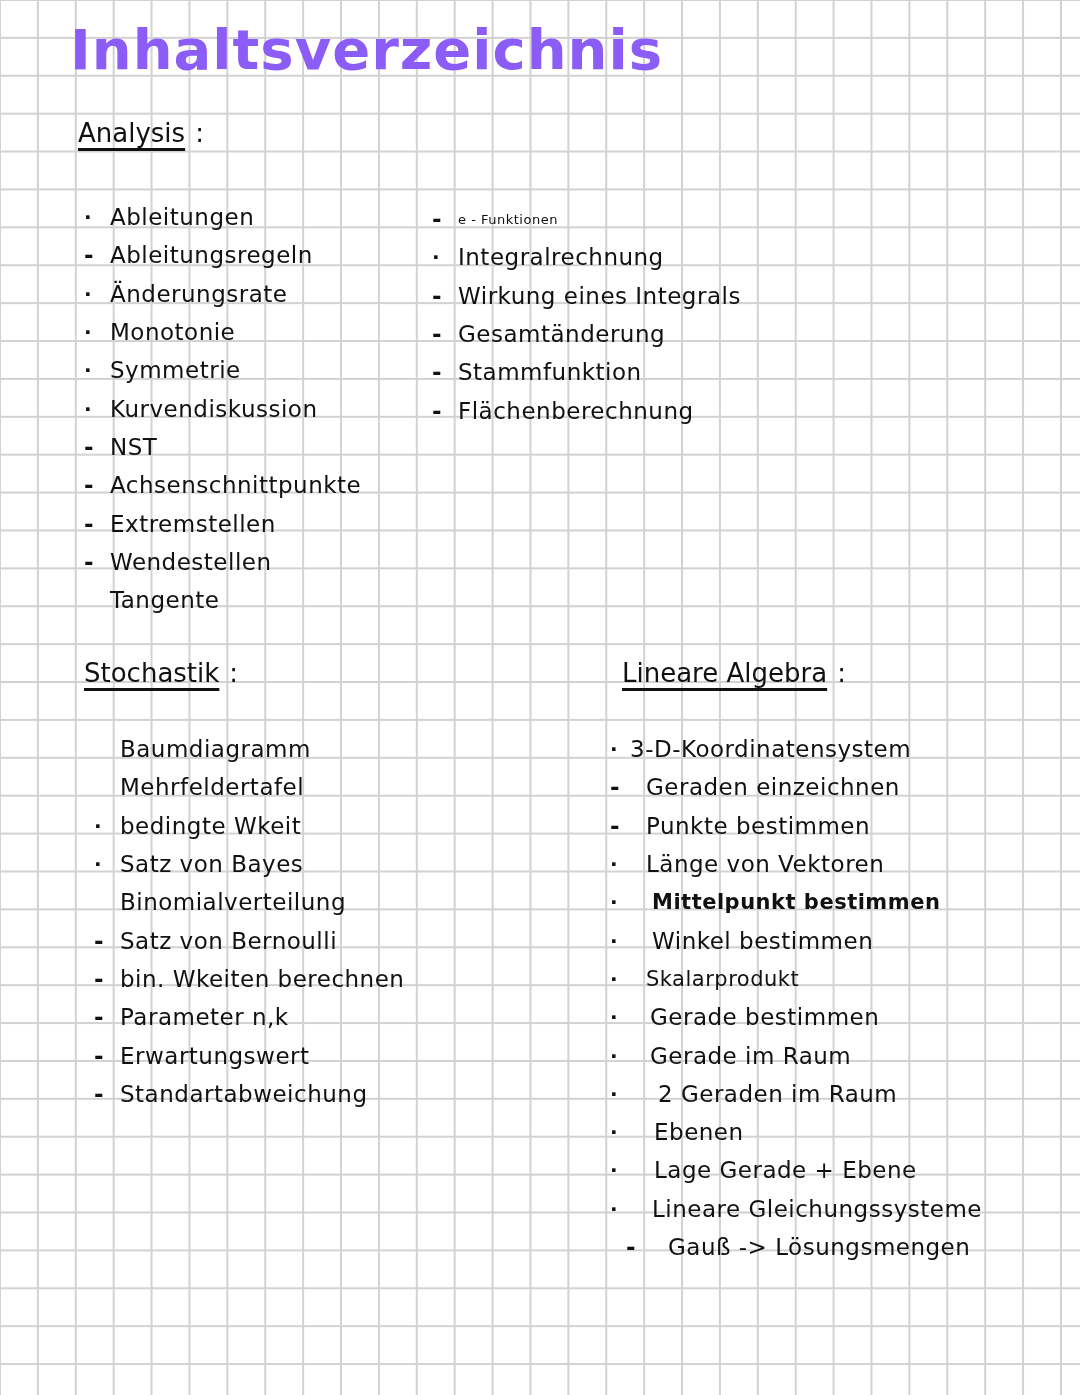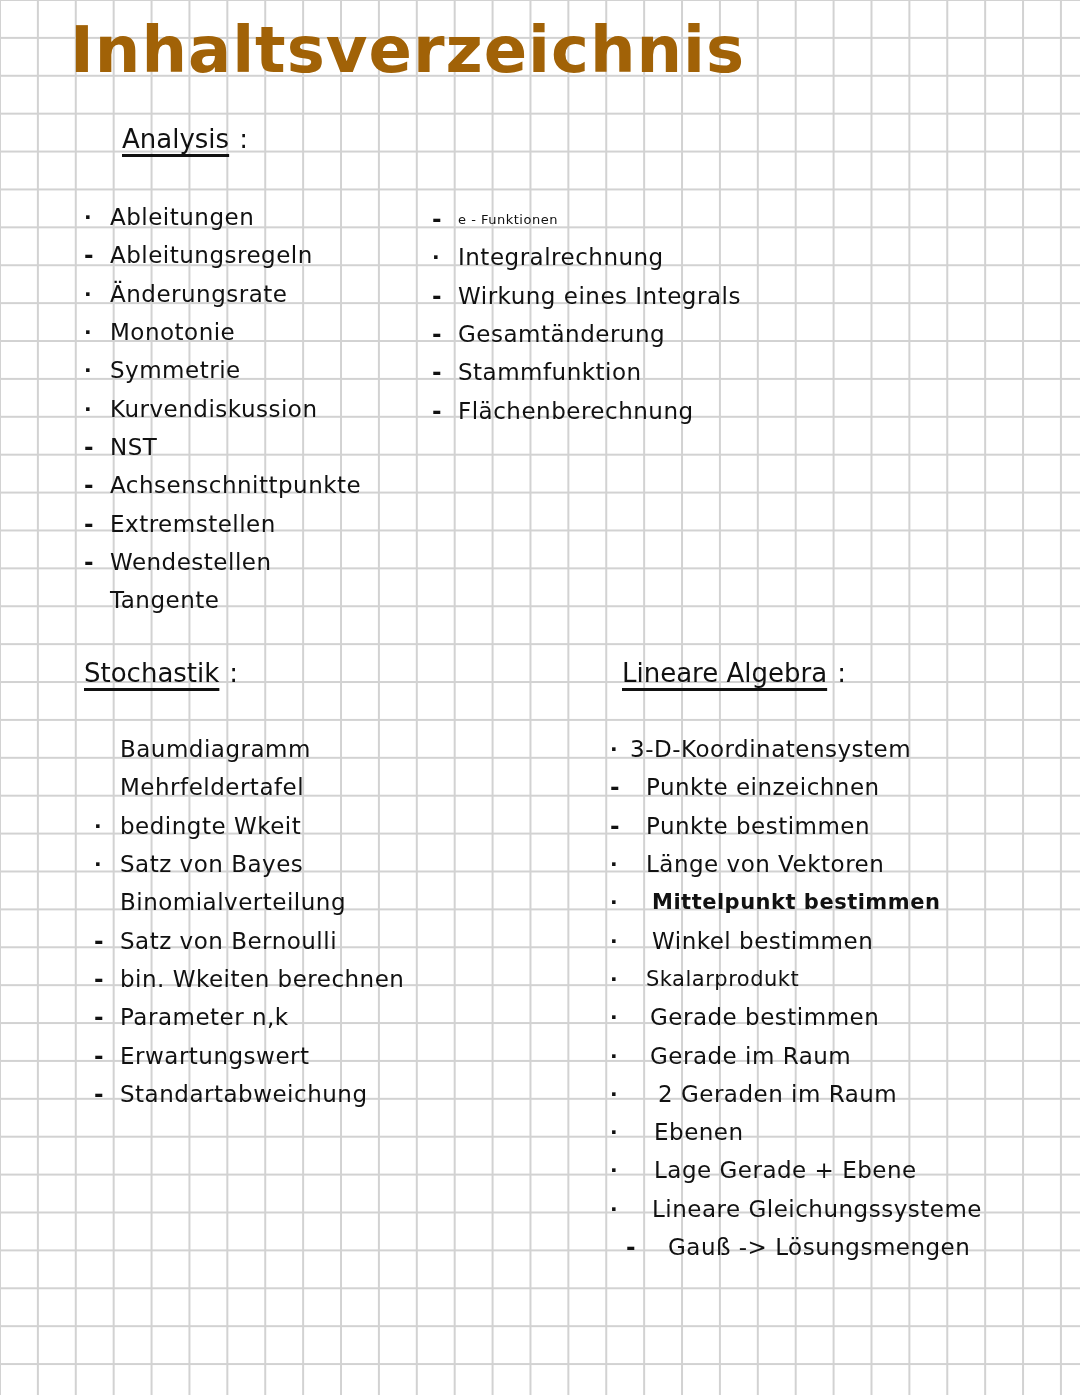--- a/index.html
+++ b/index.html
@@ -10,42 +10,42 @@
         linear-gradient(to right, #d2d2d2 2px, transparent 2px),
         linear-gradient(to bottom, #d2d2d2 2px, transparent 2px);
       background-size: 37.9px 37.9px;
       background-position: -1px -1px;
       font-family: "DejaVu Sans", sans-serif;
       color: #111111;
     }
     .title {
       position: absolute; left: 70px; top: 10px;
       font-family: "DejaVu Sans", sans-serif; font-weight: bold;
-      font-size: 64px; letter-spacing: 1px; color: #a16207;
+      font-size: 56px; letter-spacing: 1px; color: #8b5cf6;
       line-height: 80px;
     }
     .heading {
       position: absolute; font-size: 26px; line-height: 34px; white-space: nowrap;
     }
     .heading .txt { text-decoration: underline; text-decoration-thickness: 3px; text-underline-offset: 6px; }
     .heading .colon { margin-left: 10px; }
     .list { position: absolute; margin: 0; padding: 0; list-style: none; }
     .list li {
       height: 38.3px; display: flex; align-items: center; font-size: 23px; white-space: nowrap;
     }
     .marker { display: inline-block; width: 26px; text-align: left; font-weight: bold; flex: 0 0 auto; }
     .marker.dot { font-size: 20px; }
     .label { letter-spacing: 0.5px; }
   </style>
 </head>
 <body>
 
 <div class="title">Inhaltsverzeichnis</div>
 
-<div class="heading" style="left:78px; top:122px;padding-left:44px;">
+<div class="heading" style="left:78px; top:116px;">
   <span class="txt">Analysis</span><span class="colon">:</span>
 </div>
 
 <ul class="list" style="left:84px; top:198px;">
   <li>
       <span class="marker dot">·</span>
       <span class="label">Ableitungen</span>
     </li>
   <li>
       <span class="marker">-</span>
@@ -167,21 +167,21 @@
   <span class="txt">Lineare Algebra</span><span class="colon">:</span>
 </div>
 
 <ul class="list" style="left:610px; top:730px;">
   <li>
       <span class="marker dot" style="width:20px;">·</span>
       <span class="label">3-D-Koordinatensystem</span>
     </li>
   <li>
       <span class="marker" style="width:36px;">-</span>
-      <span class="label">Punkte einzeichnen</span>
+      <span class="label">Geraden einzeichnen</span>
     </li>
   <li>
       <span class="marker" style="width:36px;">-</span>
       <span class="label">Punkte bestimmen</span>
     </li>
   <li>
       <span class="marker dot" style="width:36px;">·</span>
       <span class="label">Länge von Vektoren</span>
     </li>
   <li>

